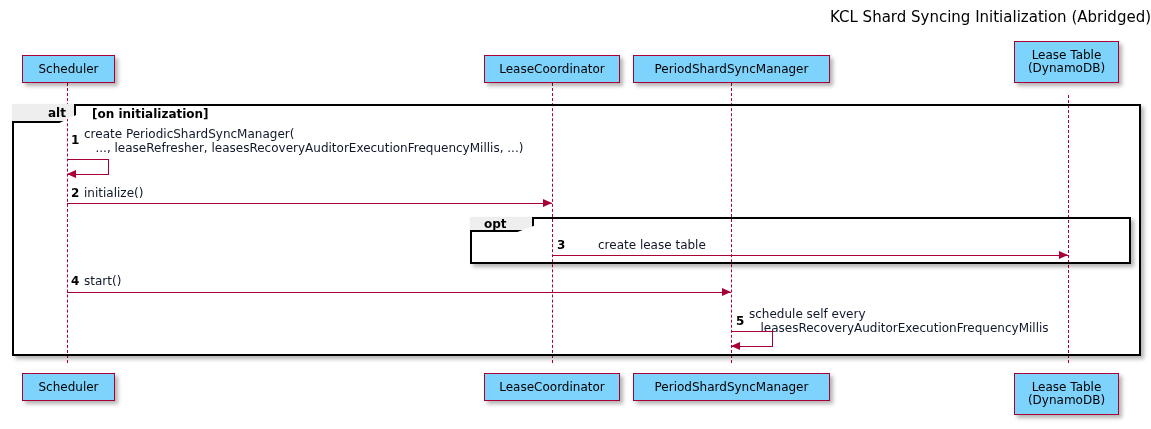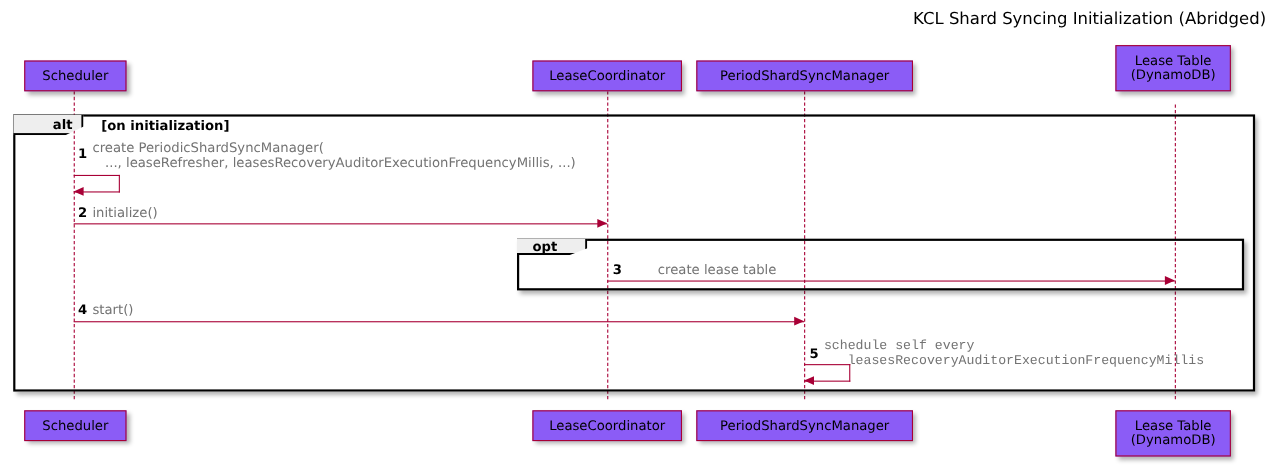--- a/index.html
+++ b/index.html
@@ -26,21 +26,21 @@
     text-align: right;
     font-size: 15px;
     color: #000000;
     font-family: "DejaVu Sans", sans-serif;
     white-space: nowrap;
   }
   
   .participant {
     position: absolute;
     box-sizing: border-box;
-    background: #8b5cf6;
+    background: #7dd3fc;
     border: 1.5px solid #A80036;
     color: #000000;
     font-size: 12px;
     line-height: 13px;
     text-align: center;
     display: flex;
     align-items: center;
     justify-content: center;
     box-shadow: 3px 3px 4px rgba(0,0,0,0.30);
     white-space: pre;
@@ -99,21 +99,21 @@
   }
   .msg-head.left {
     border-top: 4.5px solid transparent;
     border-bottom: 4.5px solid transparent;
     border-right: 9px solid #A80036;
   }
   .msg-label {
     position: absolute;
     font-size: 12px;
     line-height: 14px;
-    color: #737373;
+    color: #0f172a;
     white-space: pre;
   }
   .msg-num {
     position: absolute;
     font-size: 12px;
     font-weight: bold;
     color: #000000;
     white-space: nowrap;
   }
   
@@ -160,21 +160,21 @@
   <div class="msg-label" style="left:582px; top:238px;margin-left:16px;">create lease table</div>
   <div class="msg-line" style="left:552px; top:255px; width:516px;"></div>
   <div class="msg-head right" style="left:1059px; top:251px;"></div>
 
   <div class="msg-num" style="left:71px; top:274px;">4</div>
   <div class="msg-label" style="left:84px; top:274px;">start()</div>
   <div class="msg-line" style="left:67px; top:292px; width:664px;"></div>
   <div class="msg-head right" style="left:722px; top:288px;"></div>
 
   <div class="msg-num" style="left:736px; top:314px;">5</div>
-  <div class="msg-label" style="left:749px; top:307px;font-family:Liberation Mono, monospace;">schedule self every
+  <div class="msg-label" style="left:749px; top:307px;">schedule self every
    leasesRecoveryAuditorExecutionFrequencyMillis</div>
   <div class="self-loop" style="left:731px; top:331px; width:42px; height:16px;"></div>
   <div class="msg-head left" style="left:731px; top:342px;"></div>
 
   <div class="participant" style="left:22px; top:55px; width:93px; height:28px;">Scheduler</div>
   <div class="participant" style="left:484px; top:55px; width:136px; height:28px;">LeaseCoordinator</div>
   <div class="participant" style="left:633px; top:55px; width:197px; height:28px;">PeriodShardSyncManager</div>
   <div class="participant" style="left:1014px; top:41px; width:105px; height:42px;">Lease Table
 (DynamoDB)</div>
 

